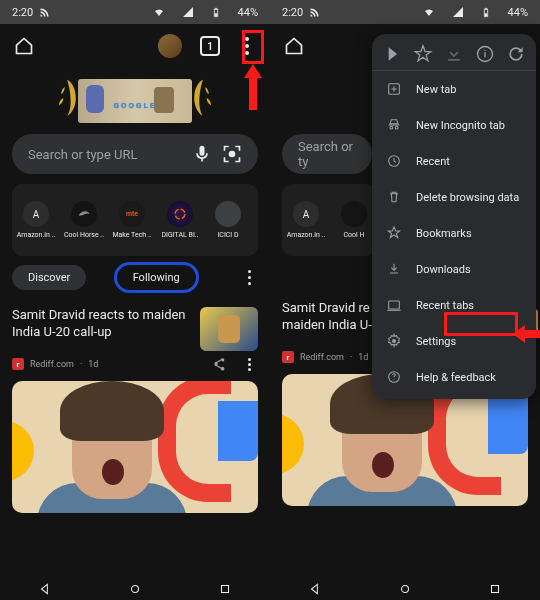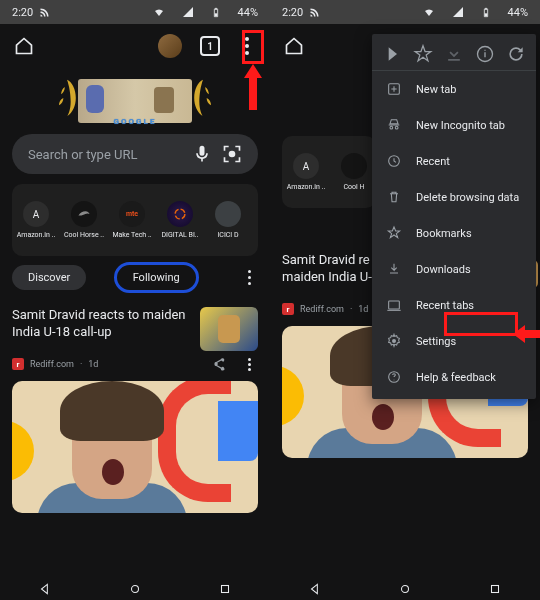--- a/index.html
+++ b/index.html
@@ -16,21 +16,21 @@
 .more-dots{width:18px;display:flex;flex-direction:column;align-items:center;gap:3px}
 .more-dots span{width:4px;height:4px;border-radius:50%;background:#e8eaed}
 .doodle{margin:6px auto;width:130px;height:52px;position:relative}
 .laurel{position:absolute;width:22px;height:48px;top:2px}
 .laurel.left{left:-14px;transform:scaleX(-1)}
 .laurel.right{right:-14px}
 .laurel svg{fill:#d4a82c}
 .doodle-img{position:absolute;left:8px;top:5px;width:114px;height:44px;background:linear-gradient(90deg,#b8a88a,#d5c8a8,#c9b894);border-radius:3px;overflow:hidden}
 .doodle-img::before{content:"";position:absolute;left:8px;top:6px;width:18px;height:28px;background:#5a6caf;border-radius:6px}
 .doodle-img::after{content:"";position:absolute;right:18px;top:8px;width:20px;height:26px;background:#8a7450;border-radius:4px}
-.doodle-text{position:absolute;bottom:0;left:0;right:0;text-align:center;font-size:8px;letter-spacing:2px;color:#4a8fd8;font-weight:700;text-shadow:0 0 1px #2a6db8}
+.doodle-text{position:absolute;bottom:16px;left:0;right:0;text-align:center;font-size:8px;letter-spacing:2px;color:#4a8fd8;font-weight:700;text-shadow:0 0 1px #2a6db8}
 .searchbar{margin:8px 12px;height:40px;background:#303134;border-radius:24px;display:flex;align-items:center;padding:0 16px;gap:10px}
 .searchbar .ph{color:#9aa0a6;font-size:13px;flex:1}
 .searchbar .mic,.searchbar .lens{width:20px;height:20px}
 .searchbar svg{fill:#e8eaed}
 .tiles{margin:10px 12px 6px;height:72px;background:#1f1f1f;border-radius:10px;display:flex;align-items:center;overflow:hidden;padding:6px 0}
 .tile{width:48px;flex-shrink:0;display:flex;flex-direction:column;align-items:center;gap:4px}
 .tile .icon{width:26px;height:26px;border-radius:50%;background:#3c4043;display:flex;align-items:center;justify-content:center;font-size:10px;color:#e8eaed}
 .tile .lbl{font-size:7px;color:#e8eaed;text-align:center;white-space:nowrap;overflow:hidden;width:44px}
 .tile.amazon .icon{background:#2d2d2d}
 .tile.horse .icon{background:#141414}
@@ -54,21 +54,21 @@
 .hero .g-shape::before{content:"";position:absolute;left:0;top:5px;width:55px;height:90px;border-radius:50px 0 0 50px;border:18px solid #ea4335;border-right:none}
 .hero .g-shape::after{content:"";position:absolute;right:10px;top:30px;width:40px;height:60px;background:#4285f4;border-radius:0 0 8px 0}
 .hero .yellow{position:absolute;left:-8px;top:40px;width:30px;height:60px;border-radius:0 40px 40px 0;background:#fbbc04}
 .hero .face{position:absolute;left:60px;top:18px;width:80px;height:100px;background:#d4a585;border-radius:40px 40px 30px 30px}
 .hero .hair{position:absolute;left:48px;top:0;width:104px;height:60px;background:#4a3828;border-radius:50% 50% 20% 20%}
 .hero .mouth{position:absolute;left:90px;top:78px;width:22px;height:26px;background:#5a2020;border-radius:50%}
 .hero .shirt{position:absolute;left:25px;bottom:-20px;width:150px;height:50px;background:#5a7a9a;border-radius:40px 40px 0 0}
 .navbar{position:absolute;bottom:0;left:0;right:0;height:24px;background:#131314;display:flex;align-items:center;justify-content:space-around}
 .navbar .nb{width:14px;height:14px}
 .navbar svg{fill:none;stroke:#e8eaed;stroke-width:1.8}
-.menu{position:absolute;top:34px;right:4px;width:164px;background:#2a2b2e;border-radius:2px;box-shadow:0 4px 16px rgba(0,0,0,0.5);padding:4px 0;z-index:10}
+.menu{position:absolute;top:34px;right:4px;width:164px;background:#2a2b2e;border-radius:14px;box-shadow:0 4px 16px rgba(0,0,0,0.5);padding:4px 0;z-index:10}
 .menu-top{display:flex;justify-content:space-around;padding:6px 4px;border-bottom:1px solid #3c4043}
 .menu-top .mi{width:20px;height:20px}
 .menu-top svg{fill:#9aa0a6}
 .menu-top .disabled svg{fill:#5f6368}
 .menu-item{display:flex;align-items:center;gap:14px;padding:10px 14px;font-size:11px;color:#e8eaed}
 .menu-item svg{width:16px;height:16px;fill:none;stroke:#9aa0a6;stroke-width:1.6}
 .menu-item.filled svg{fill:#9aa0a6;stroke:none}
 .red-box{position:absolute;border:3px solid #ff1a1a;pointer-events:none;z-index:20}
 .red-arrow{position:absolute;pointer-events:none;z-index:20}
 .red-arrow svg{fill:#ff1a1a}
@@ -167,21 +167,21 @@
   <div class="feedtabs">
     <div class="pill"><span>Discover</span></div>
     <div class="pill outline"><span>Following</span></div>
     <div class="more-dots more">
         <span></span>
         <span></span>
         <span></span>
       </div>
   </div>
   <div class="article">
-    <div class="txt">Samit Dravid reacts to maiden India U-18 call-up</div>
+    <div class="txt">Samit Dravid reacts to maiden India U-20 call-up</div>
     <div class="thumb"></div>
   </div>
   <div class="meta">
     <div class="src">
         <span>r</span>
       </div>
     <span>Rediff.com</span>
     <span>·</span>
     <span>1d</span>
     <div class="right">
@@ -240,20 +240,23 @@
       <span>44%</span>
     </div>
   </div>
   <div class="topbar">
     <div class="home-icon"><svg viewBox="0 0 24 24">
           <path d="M3 11l9-8 9 8v10H3z"></path>
         </svg></div>
     <div class="spacer"></div>
   </div>
   <div class="doodle" style="opacity:0"></div>
+  <div class="searchbar" style="width:90px;margin-right:0">
+    <span class="ph">Search or ty</span>
+  </div>
   <div class="tiles" style="width:94px;overflow:hidden">
     <div class="tile amazon">
         <div class="icon">
           <span>A</span>
         </div>
         <div class="lbl">Amazon.in ..</div>
       </div>
     <div class="tile horse">
         <div class="icon"></div>
         <div class="lbl">Cool H</div>

